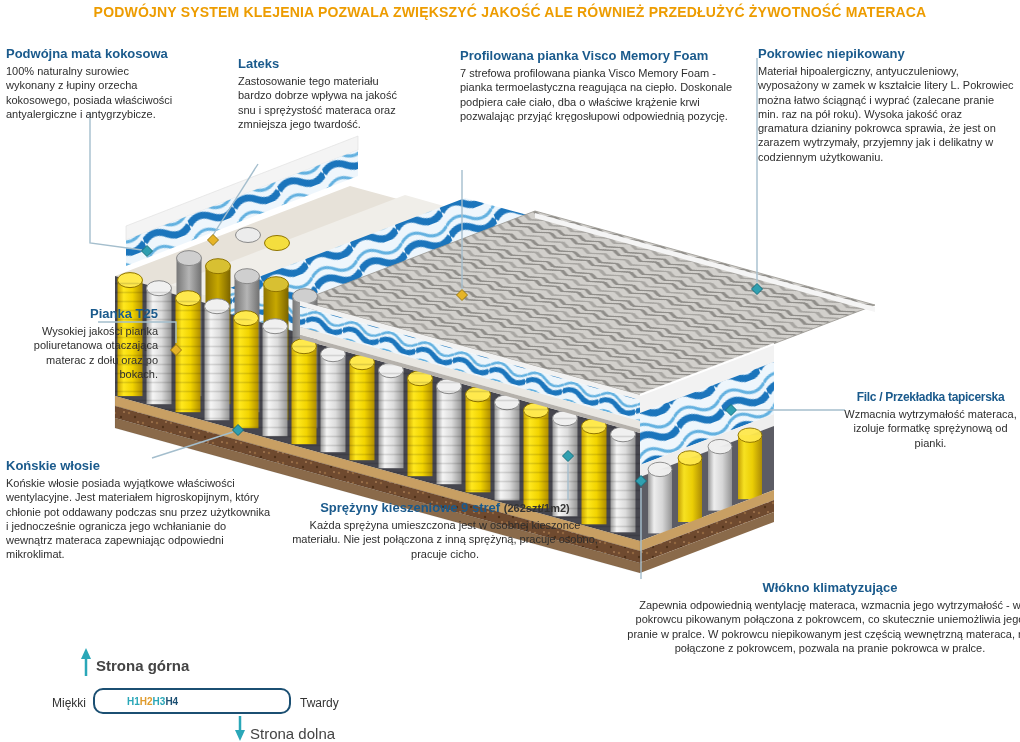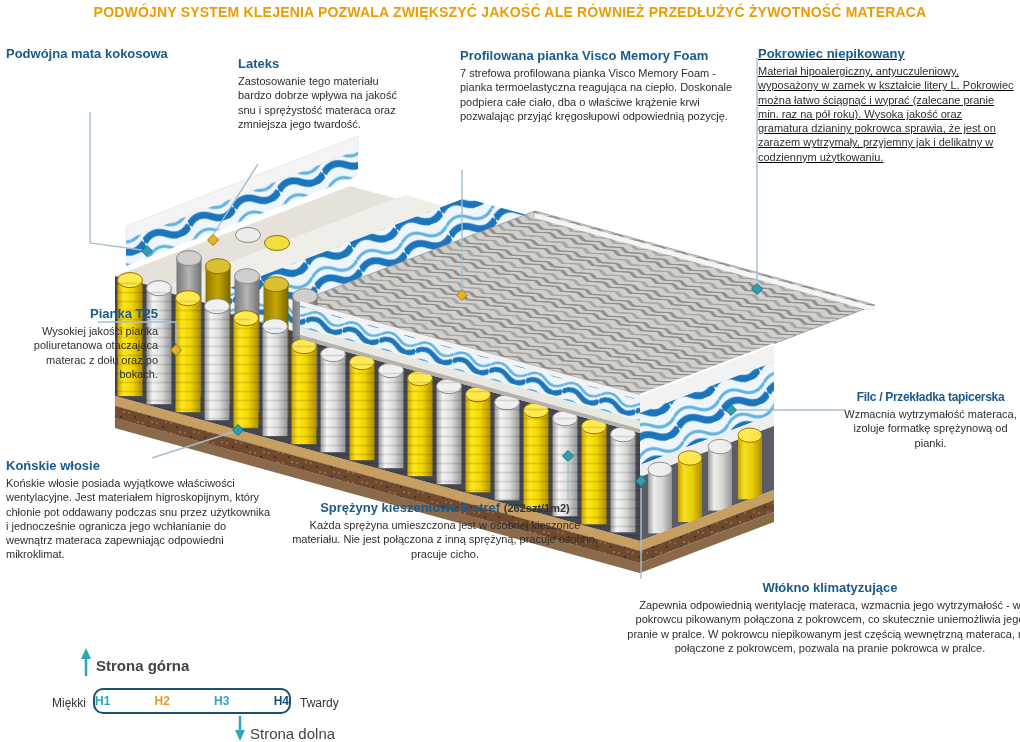--- a/index.html
+++ b/index.html
@@ -11,36 +11,36 @@
   .block{position:absolute;z-index:2;}
   .title{font-weight:bold;color:#1a5a8c;font-size:13px;margin-bottom:3px;}
   .body-text{font-size:11px;color:#2e2e2e;line-height:1.3;}
   #banner{
     position:absolute;left:0;right:0;top:4px;text-align:center;z-index:2;
     font-size:14px;font-weight:bold;color:#ed9c00;white-space:nowrap;letter-spacing:.2px;
   }
   #b-coconut{left:6px;top:46px;width:174px;}
   #b-latex{left:238px;top:56px;width:160px;}
   #b-visco{left:460px;top:48px;width:285px;}
-  #b-cover{left:758px;top:46px;width:256px;text-decoration:underline;}
+  #b-cover{left:758px;top:46px;width:256px;}
   #b-t25{left:6px;top:306px;width:152px;text-align:right;}
   #b-horsehair{left:6px;top:458px;width:268px;}
   #b-springs{left:290px;top:500px;width:310px;text-align:center;}
   #b-felt{left:843px;top:390px;width:175px;text-align:center;}
   #b-felt .title{white-space:nowrap;font-size:12px;letter-spacing:-0.3px;}
   #b-fiber{left:624px;top:580px;width:412px;text-align:center;}
   .sub{font-size:11px;color:#333;font-weight:bold;}
   #scale-top-label{left:96px;top:657px;font-size:15px;color:#444;font-weight:bold;}
   #scale-bottom-label{left:250px;top:725px;font-size:15px;color:#444;}
   #scale-soft{left:52px;top:696px;font-size:12px;color:#333;}
   #scale-hard{left:300px;top:696px;font-size:12px;color:#333;}
   #scale-box{
     left:93px;top:688px;width:198px;height:26px;border:2px solid #1b4f72;border-radius:10px;
-    display:flex;align-items:center;justify-content:space-between;
-    font-size:12px;font-weight:bold;background:#fff;box-sizing:border-box;
+    display:flex;align-items:center;justify-content:flex-start;
+    font-size:10px;font-weight:bold;background:#fff;box-sizing:border-box;padding-left:32px;
   }
 </style>
 </head>
 <body>
 
 <svg id="mattress" width="1020" height="742" viewBox="0 0 1020 742">
   <defs>
     <pattern id="zigzag" width="44" height="28" patternUnits="userSpaceOnUse" patternTransform="matrix(0.964,0.266,0.934,-0.358,300,301)">
       <rect width="44" height="28" fill="#d2d0cc"></rect>
       <path d="M0,7 L11,1 L22,7 L33,1 L44,7" stroke="#8f8d89" stroke-width="3" fill="none"></path>
@@ -245,20 +245,21 @@
   <g>
     <line x1="240" y1="716" x2="240" y2="733" stroke="#2aa7b8" stroke-width="2.5"></line>
     <polygon points="240,741 235,730 245,730" fill="#2aa7b8"></polygon>
   </g>
 </svg>
 
 <div id="banner" style="color: rgb(237, 156, 0);">PODWÓJNY SYSTEM KLEJENIA POZWALA ZWIĘKSZYĆ JAKOŚĆ ALE RÓWNIEŻ PRZEDŁUŻYĆ ŻYWOTNOŚĆ MATERACA</div>
 
 <div class="block" id="b-coconut">
   <div class="title">Podwójna mata kokosowa</div>
+  <div class="body-text">100% naturalny surowiec wykonany z łupiny orzecha kokosowego, posiada właściwości antyalergiczne i antygrzybicze.</div>
 </div>
 
 <div class="block" id="b-latex">
   <div class="title">Lateks</div>
   <div class="body-text">Zastosowanie tego materiału bardzo dobrze wpływa na jakość snu i sprężystość materaca oraz zmniejsza jego twardość.</div>
 </div>
 
 <div class="block" id="b-visco">
   <div class="title">Profilowana pianka Visco Memory Foam</div>
   <div class="body-text">7 strefowa profilowana pianka Visco Memory Foam - pianka termoelastyczna reagująca na ciepło. Doskonale podpiera całe ciało, dba o właściwe krążenie krwi pozwalając przyjąć kręgosłupowi odpowiednią pozycję.</div>

